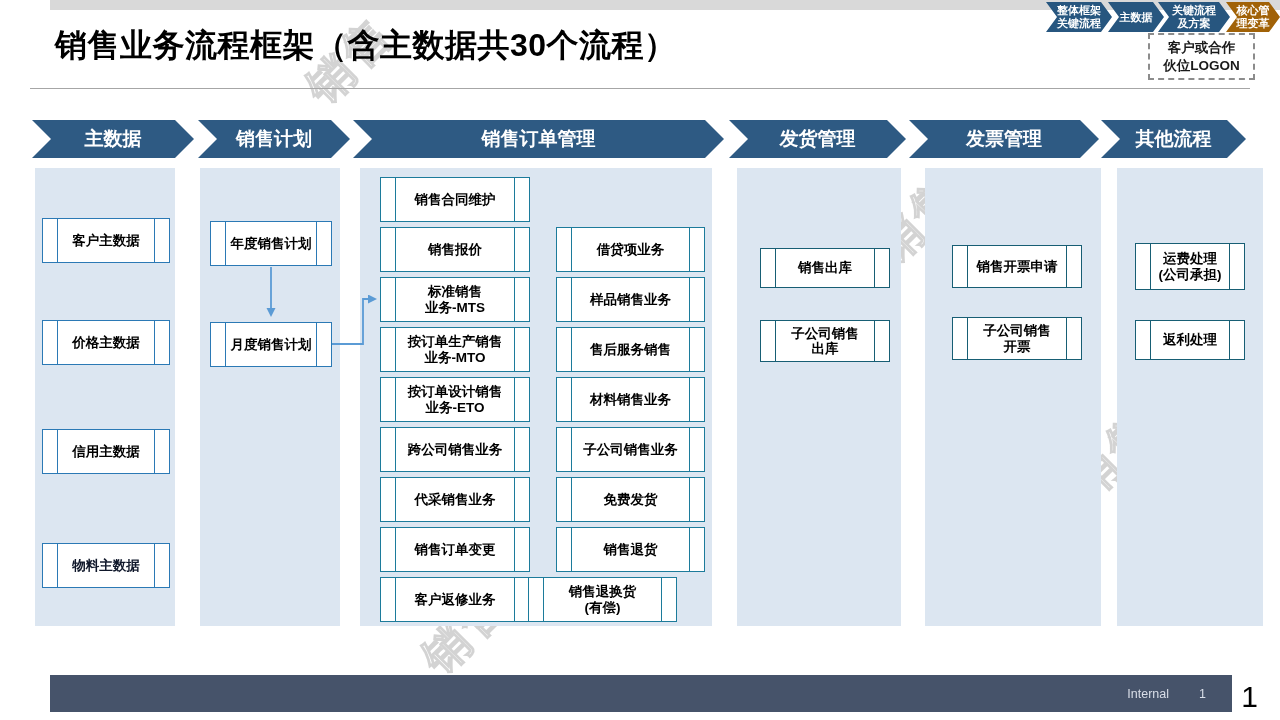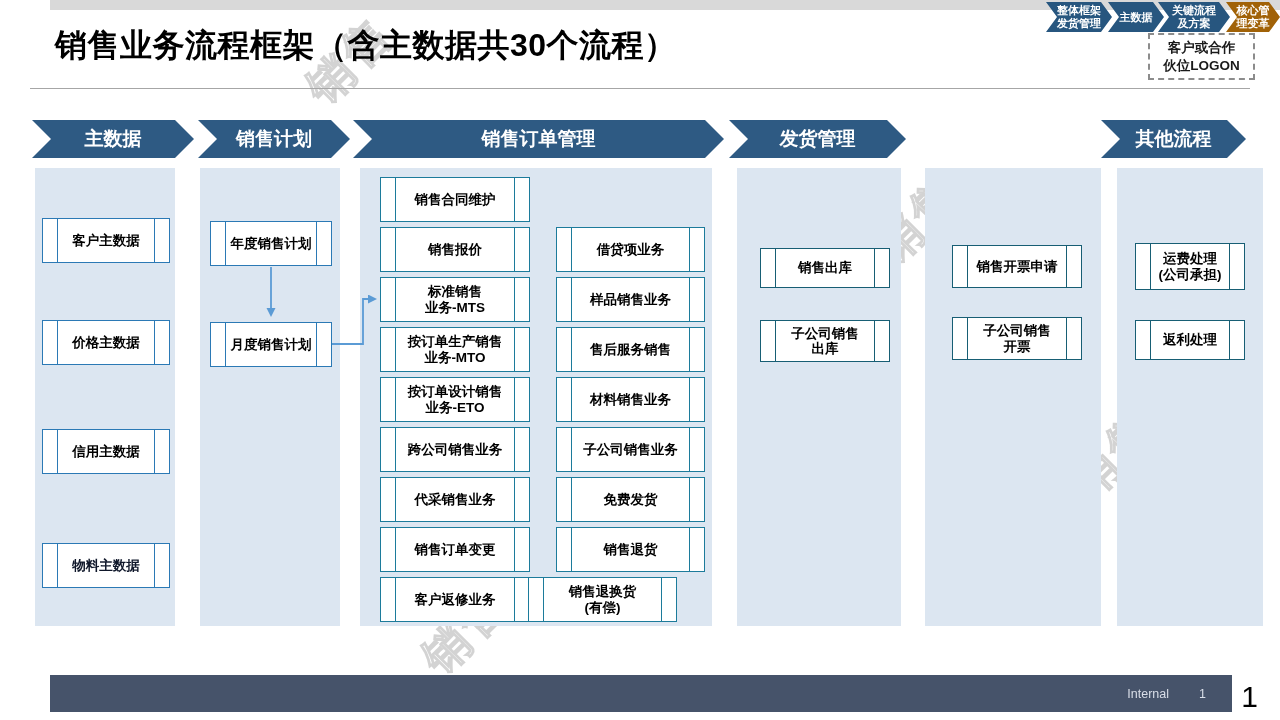--- a/index.html
+++ b/index.html
@@ -49,21 +49,21 @@
 </style>
 </head>
 <body>
 
 <div class="slide">
 
   <div class="top-strip"></div>
 
   <div class="tab" style="left:1046px;width:66px">
     <span>整体框架
-发货管理</span>
+关键流程</span>
     </div>
   <div class="tab" style="left:1108px;width:56px">
     <span>主数据</span>
     </div>
   <div class="tab" style="left:1158px;width:72px">
     <span>关键流程
 及方案</span>
     </div>
   <div class="tab light" style="left:1226px;width:54px">
     <span>核心管
@@ -87,20 +87,23 @@
     <span>主数据</span>
     </div>
   <div class="banner" style="left:198px;width:152px">
     <span>销售计划</span>
     </div>
   <div class="banner" style="left:353px;width:371px">
     <span>销售订单管理</span>
     </div>
   <div class="banner" style="left:729px;width:177px">
     <span>发货管理</span>
+    </div>
+  <div class="banner" style="left:909px;width:190px">
+    <span>发票管理</span>
     </div>
   <div class="banner" style="left:1101px;width:145px">
     <span>其他流程</span>
     </div>
 
   <div class="panel" style="left:35px;width:140px"></div>
   <div class="panel" style="left:200px;width:140px"></div>
   <div class="panel" style="left:360px;width:352px"></div>
   <div class="panel" style="left:737px;width:164px"></div>
   <div class="panel" style="left:925px;width:176px"></div>

